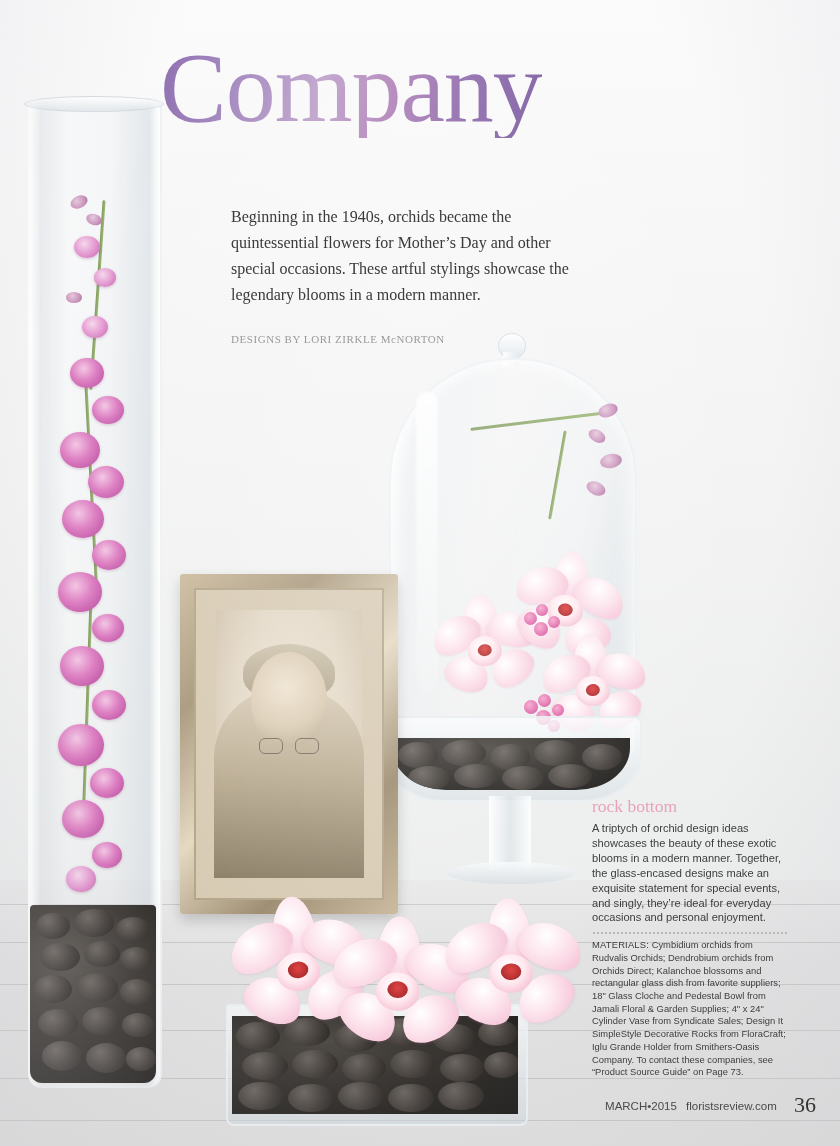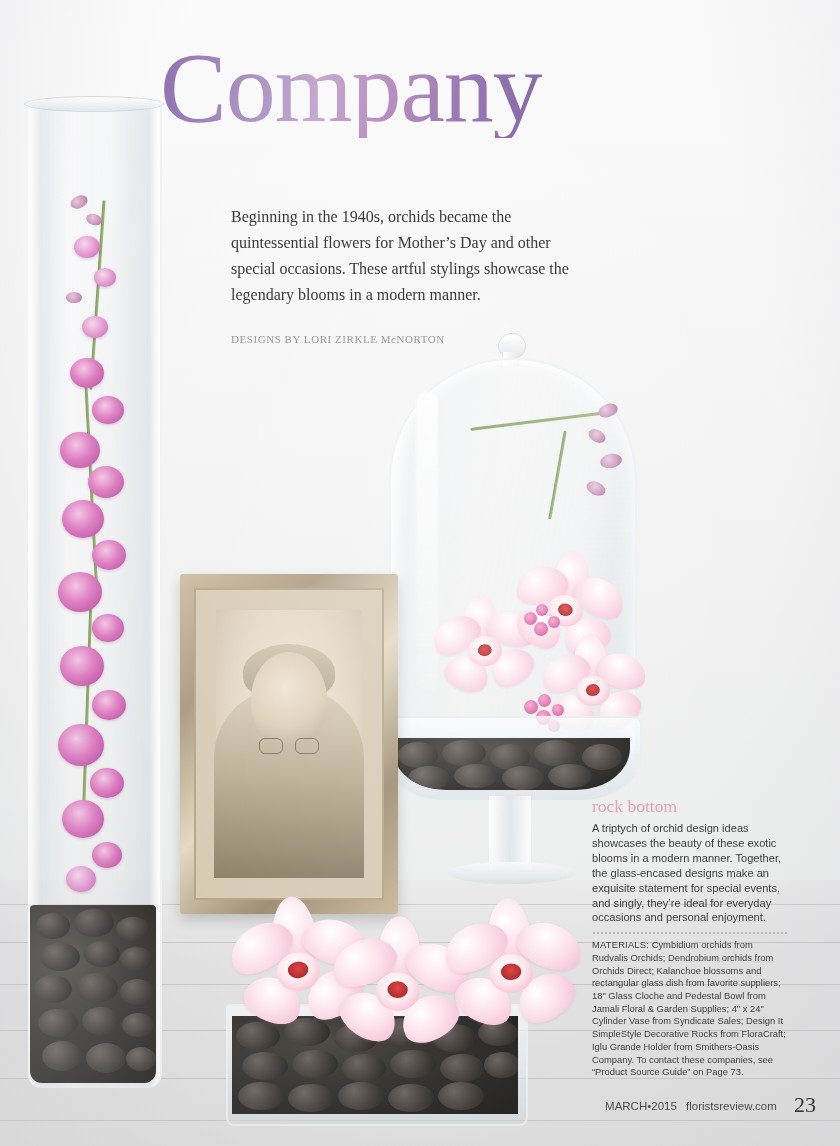--- a/index.html
+++ b/index.html
@@ -550,16 +550,16 @@
     <div class="dotrule"></div>
     <div class="materials">
       <span class="lbl">MATERIALS:</span>
       <span>Cymbidium orchids from Rudvalis Orchids; Dendrobium orchids from Orchids Direct; Kalanchoe blossoms and rectangular glass dish from favorite suppliers; 18" Glass Cloche and Pedestal Bowl from Jamali Floral &amp; Garden Supplies; 4" x 24" Cylinder Vase from Syndicate Sales; Design It SimpleStyle Decorative Rocks from FloraCraft; Iglu Grande Holder from Smithers-Oasis Company. To contact these companies, see “Product Source Guide” on Page 73.</span>
     </div>
   </div>
 
   <div class="footer">
     <span>MARCH•2015</span>
     <span style="margin-left:6px;">floristsreview.com</span>
-    <span class="pageno">23</span>
+    <span class="pageno">36</span>
   </div>
 
 </div>
 
 </body></html>

